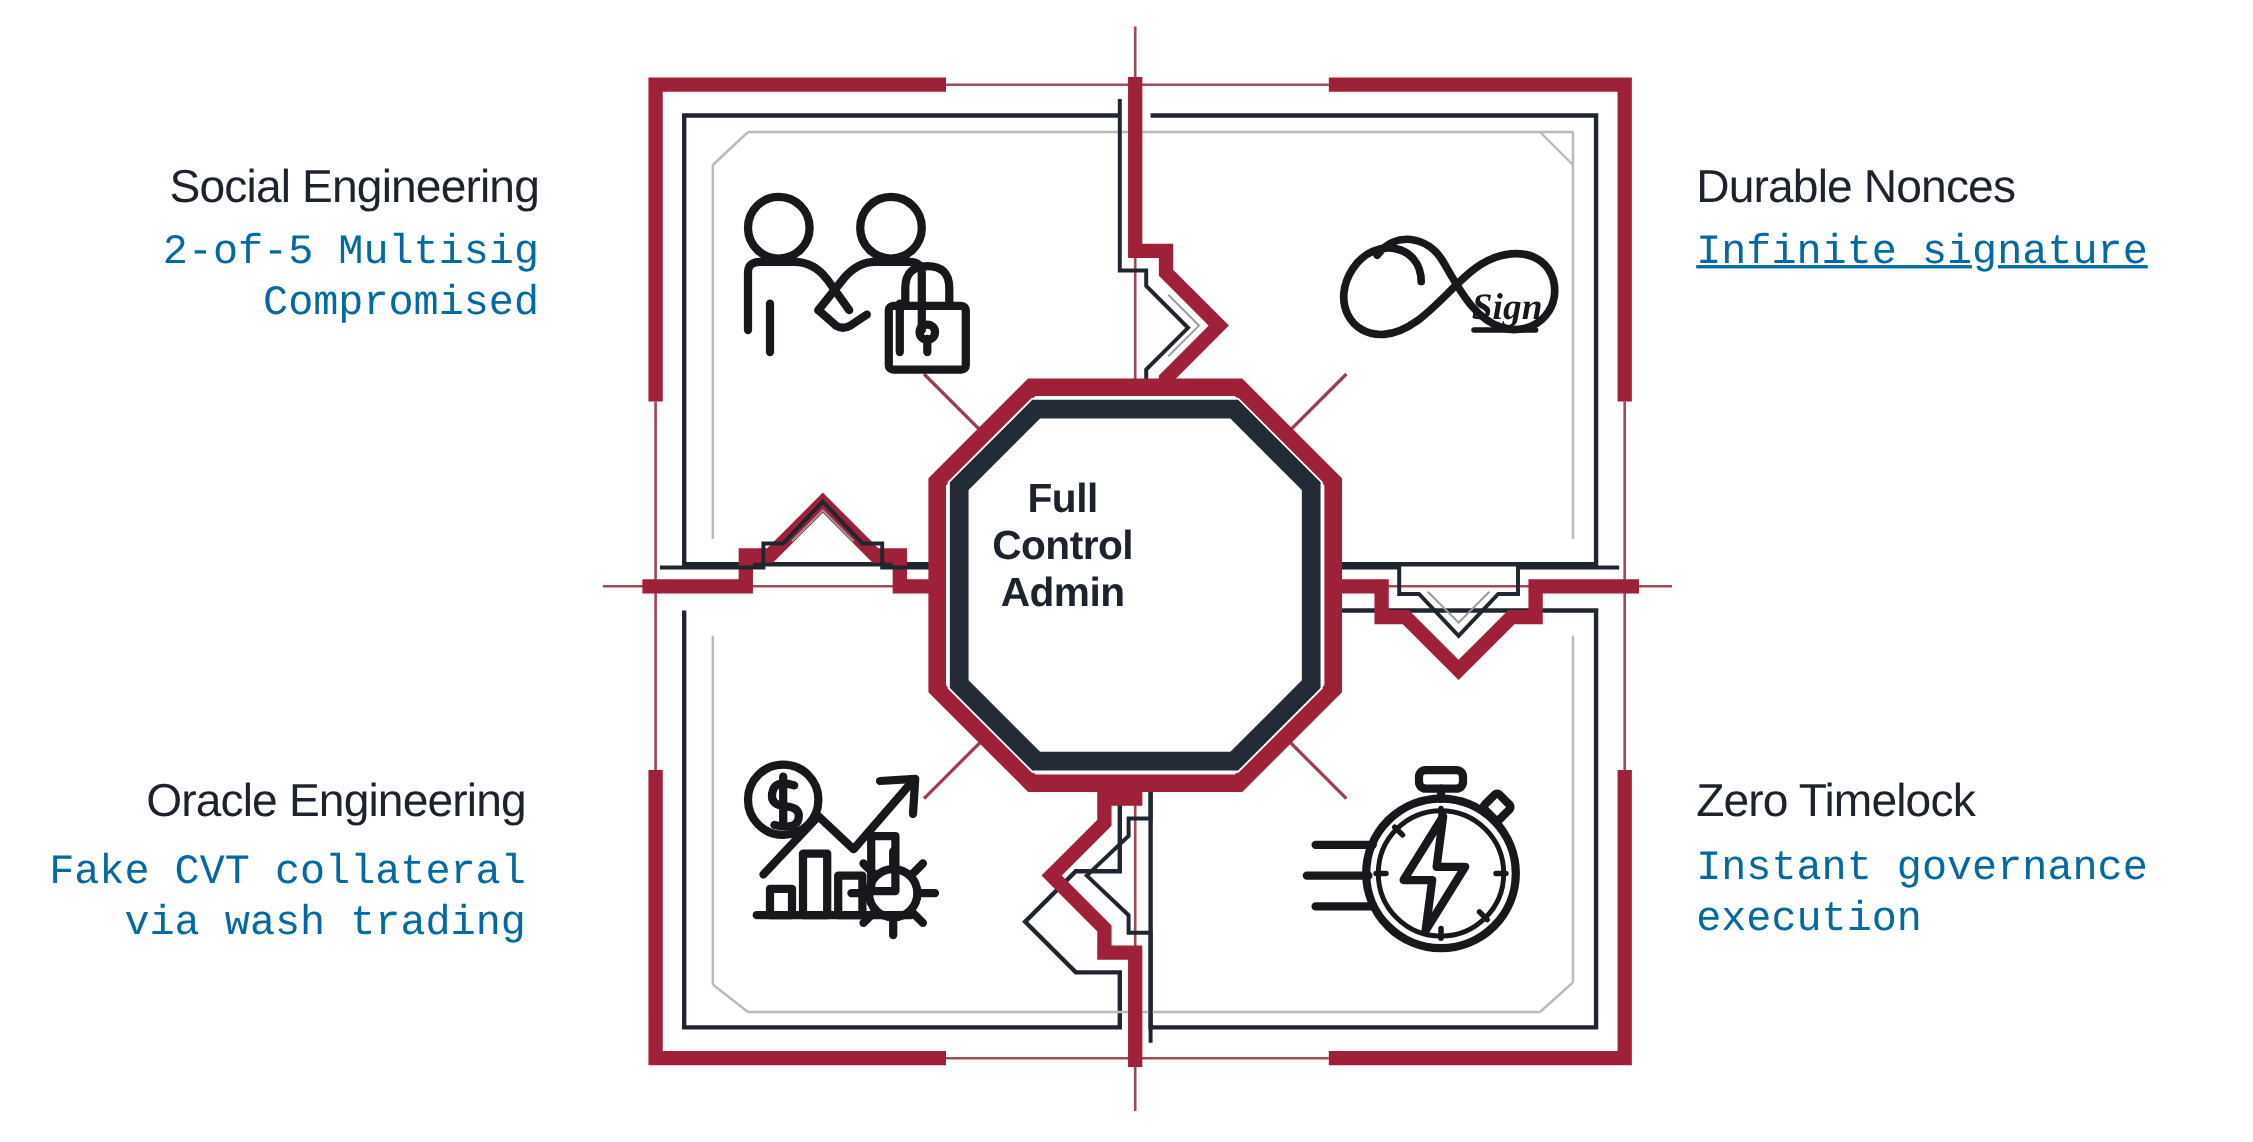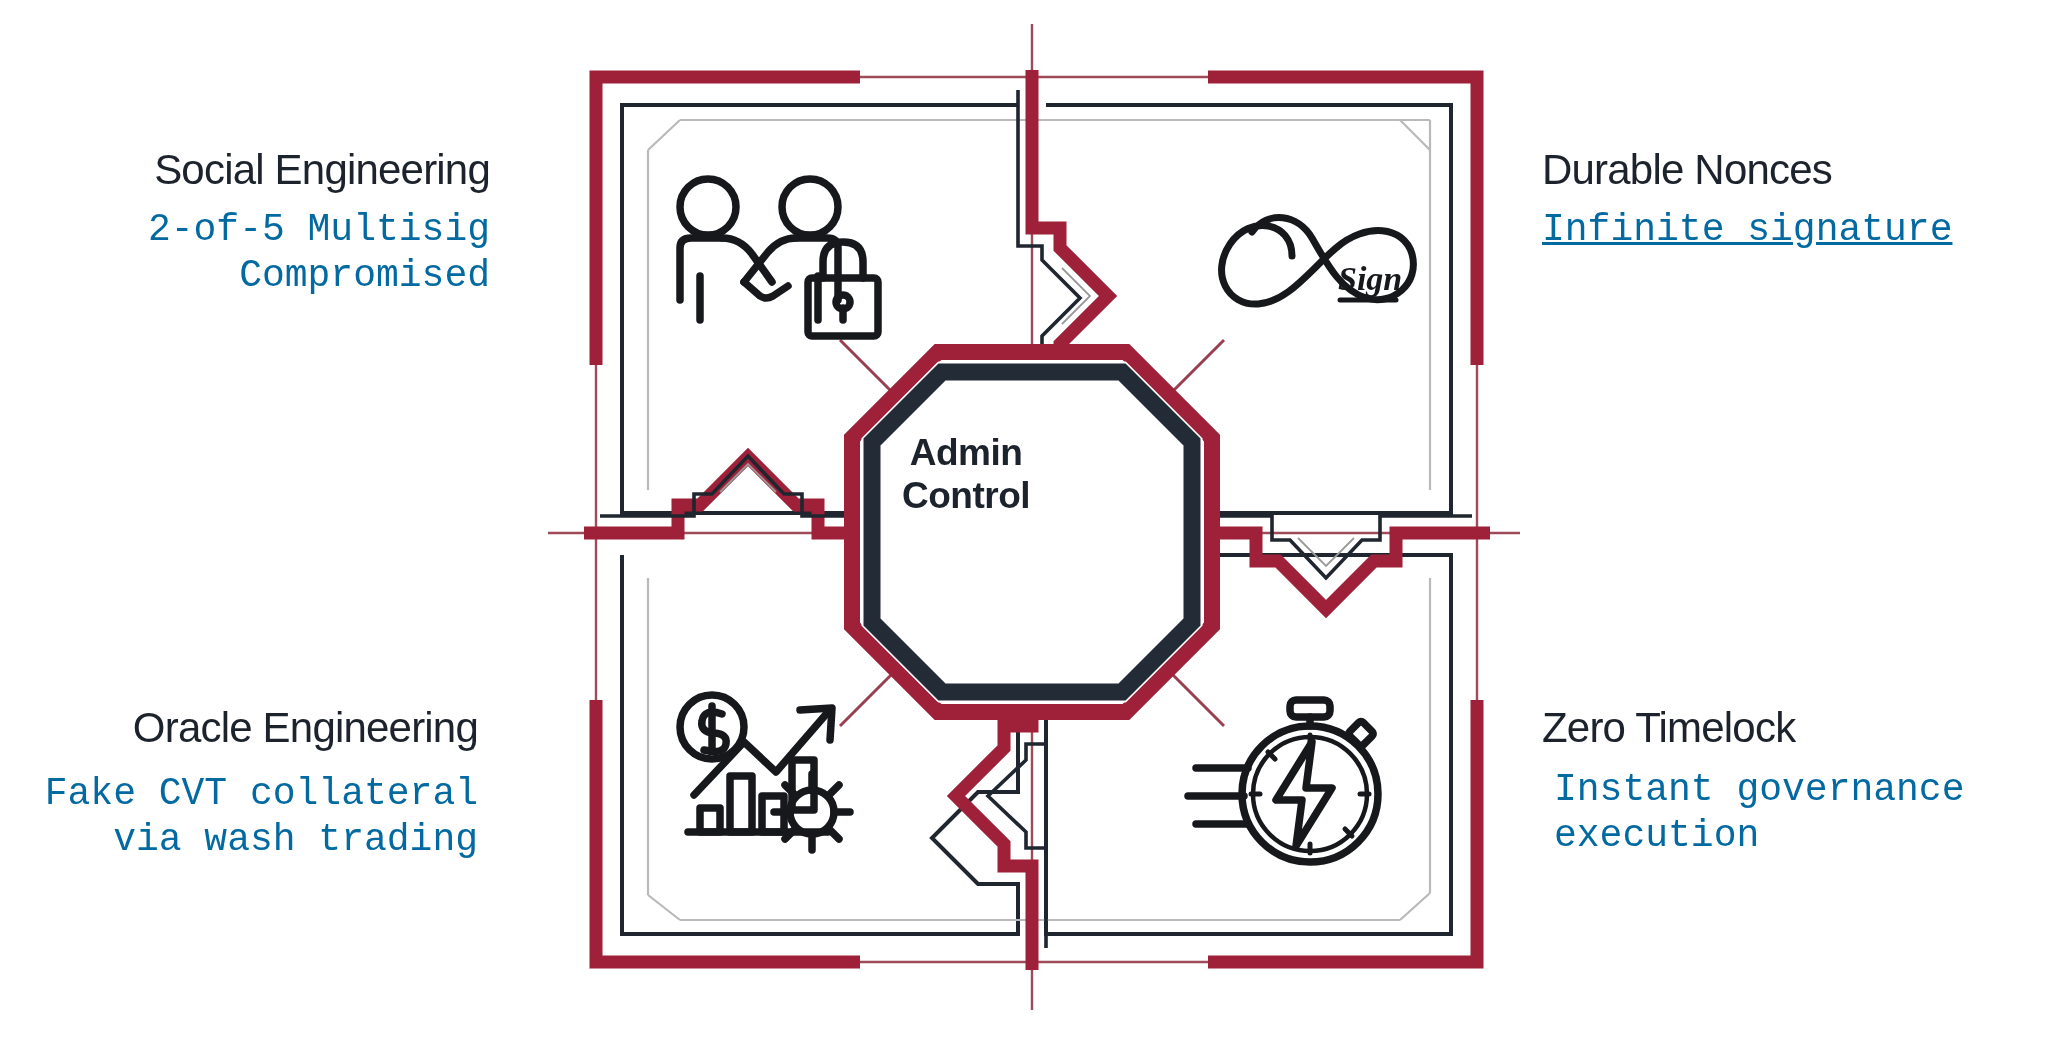--- a/index.html
+++ b/index.html
@@ -54,21 +54,21 @@
   .callout.right { text-align: left; }
 
   #callout-social    { left: 20px;   top: 148px; }
   #callout-oracle    { left: 8px;    top: 706px; }
   #callout-nonces    { left: 1542px; top: 148px; }
   #callout-timelock  { left: 1542px; top: 706px; }
 
   #callout-social .c-sub   { margin-top: 14px; }
   #callout-oracle .c-sub   { margin-top: 20px; }
   #callout-nonces .c-sub   { margin-top: 14px; text-decoration: underline; }
-  #callout-timelock .c-sub { margin-top: 16px; margin-left: 12px; }
+  #callout-timelock .c-sub { margin-top: 16px; }
 
   
   #center-label {
     position: absolute;
     left: 866px;
     top: 432px;
     width: 200px;
     text-align: center;
     font-family: "Liberation Sans", sans-serif;
     font-weight: bold;
@@ -264,22 +264,23 @@
       <path d="M 1312 742 L 1276 800 L 1302 800 L 1296 846 L 1332 788 L 1306 788 Z"></path>
 
       <line x1="1196" y1="768" x2="1248" y2="768"></line>
       <line x1="1188" y1="796" x2="1244" y2="796"></line>
       <line x1="1196" y1="824" x2="1248" y2="824"></line>
     </g>
 
   </svg>
 
   <div id="center-label">
+    <div>Full</div>
+    <div>Control</div>
     <div>Admin</div>
-    <div>Control</div>
   </div>
 
   <div class="callout left" id="callout-social">
     <div class="c-title">Social Engineering</div>
     <div class="c-sub">
       <div>2-of-5 Multisig</div>
       <div>Compromised</div>
     </div>
   </div>
 

